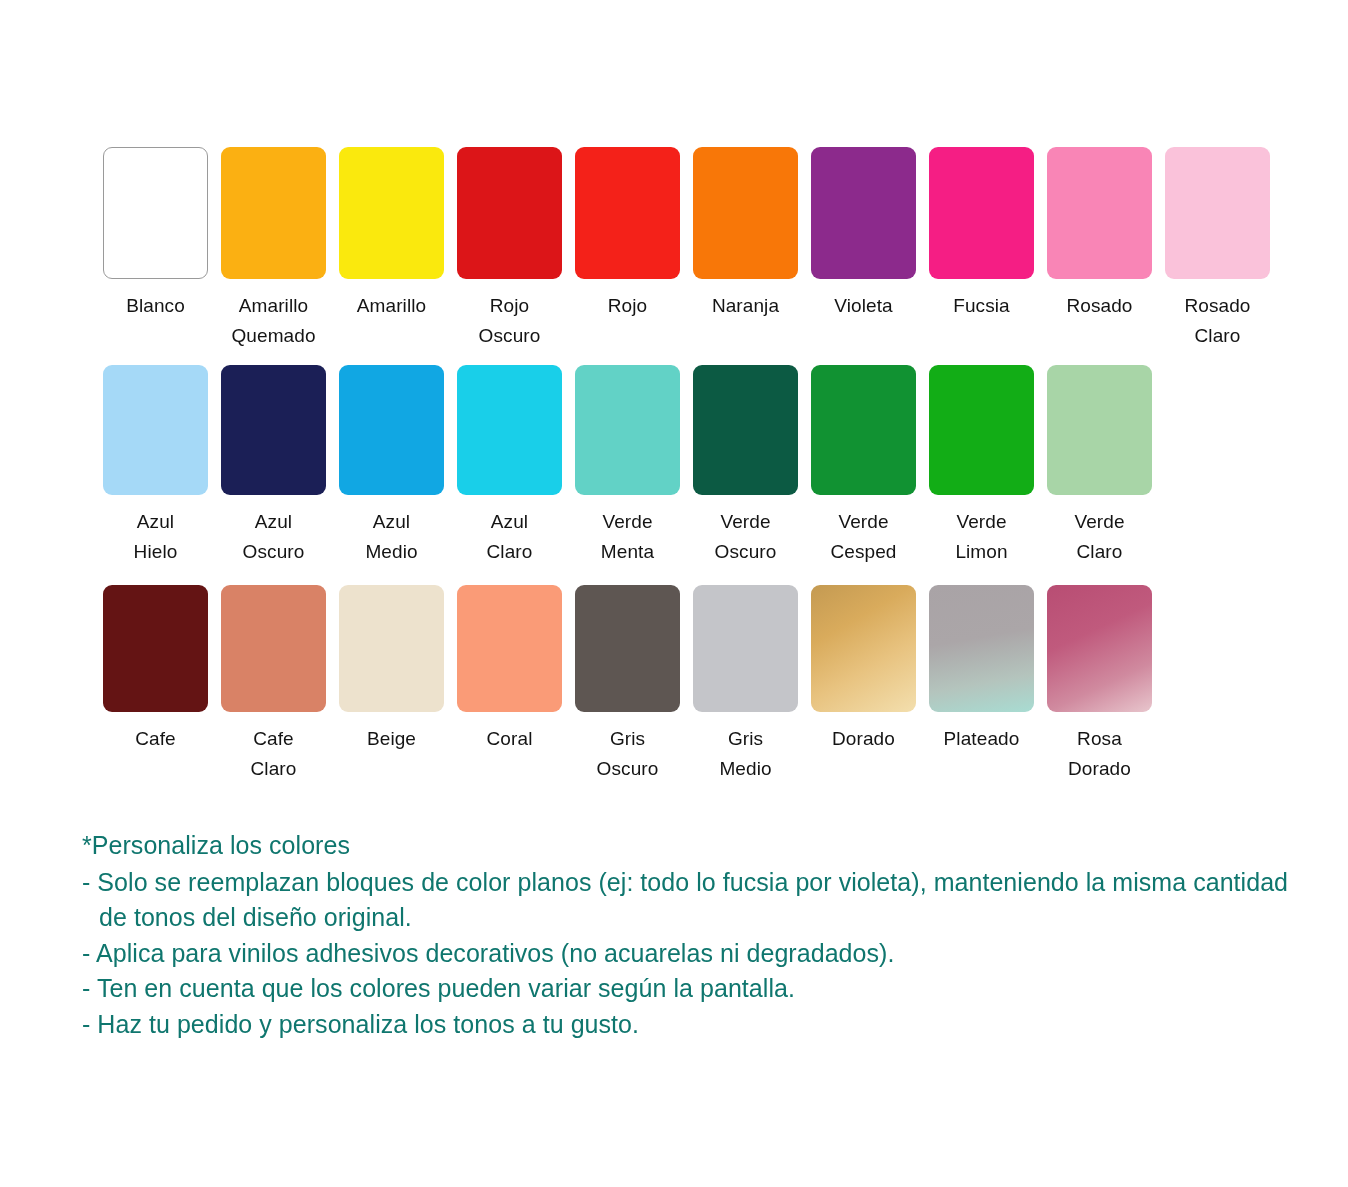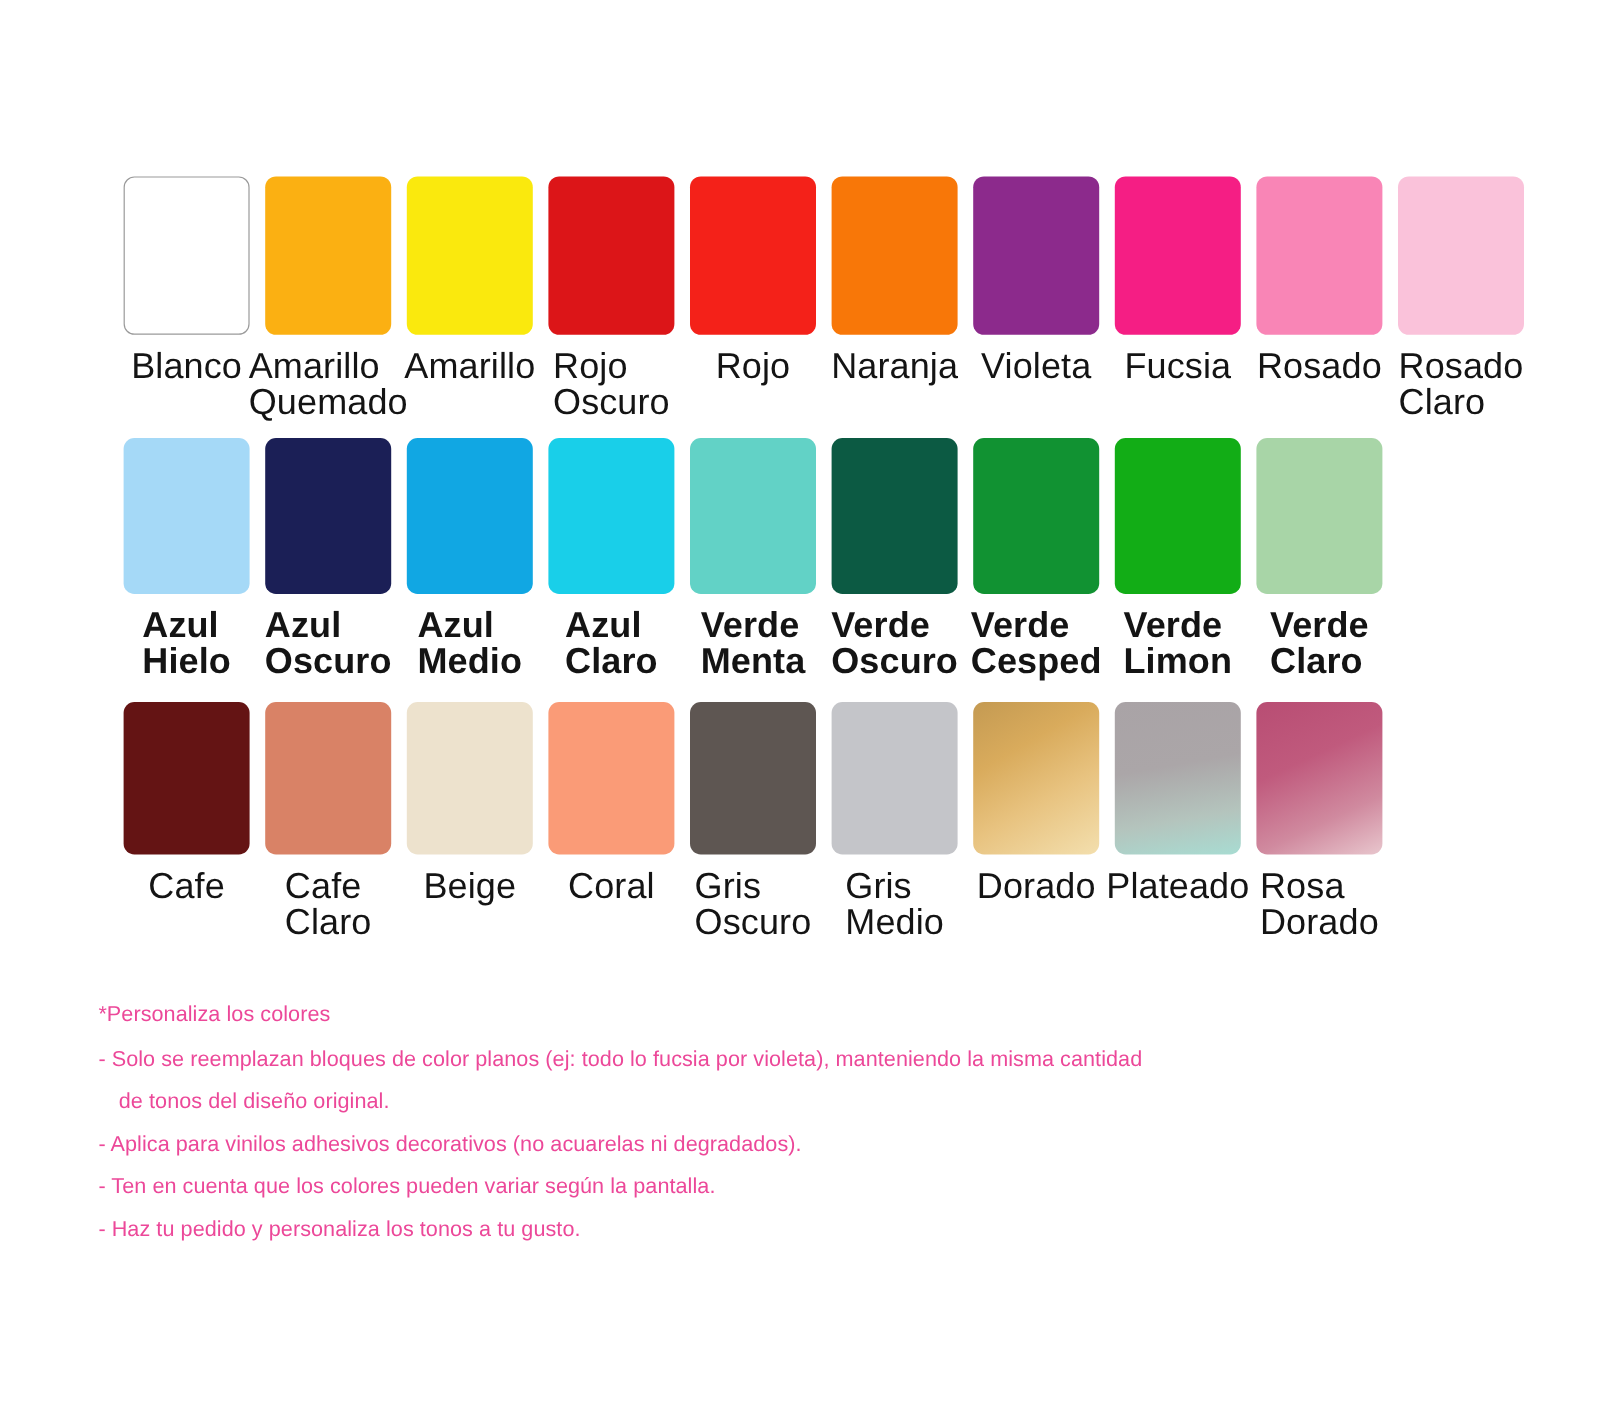--- a/index.html
+++ b/index.html
@@ -26,21 +26,21 @@
     position: absolute;
     left: 103px;
     top: 147px;
     width: 1172px;
   }
   .swatch-row {
     display: flex;
     align-items: flex-start;
   }
   .swatch-row-1 { height: 218px; }
-  .swatch-row-2 { height: 220px; font-weight: bold; }
+  .swatch-row-2 { height: 220px; }
   .swatch-row-3 { height: 220px; }
 
   .swatch-cell {
     width: 105px;
     margin-right: 13px;
     display: flex;
     flex-direction: column;
     align-items: center;
   }
   .swatch-cell:last-child { margin-right: 0; }
@@ -53,38 +53,39 @@
   .row1 .swatch-chip { height: 132px; }
   .row2 .swatch-chip { height: 130px; }
   .row3 .swatch-chip { height: 127px; }
 
   .chip-outlined {
     border: 1px solid #9a9a9a;
   }
 
   .swatch-label {
     margin-top: 12px;
-    font-size: 30px;
+    font-size: 19px;
     line-height: 30px;
+    text-align: center;
     color: #141414;
     letter-spacing: 0.1px;
     white-space: pre-line;
   }
 
   
   .notes {
     position: absolute;
     left: 82px;
     top: 828px;
     width: 1230px;
   }
   .note-line {
-    font-size: 18px;
+    font-size: 25px;
     line-height: 35.5px;
-    color: #ec4899;
+    color: #0f766e;
     white-space: pre;
     letter-spacing: 0.05px;
   }
   .note-heading {
     margin-bottom: 1px;
   }
   .note-cont {
     padding-left: 17px;
   }
 </style>

